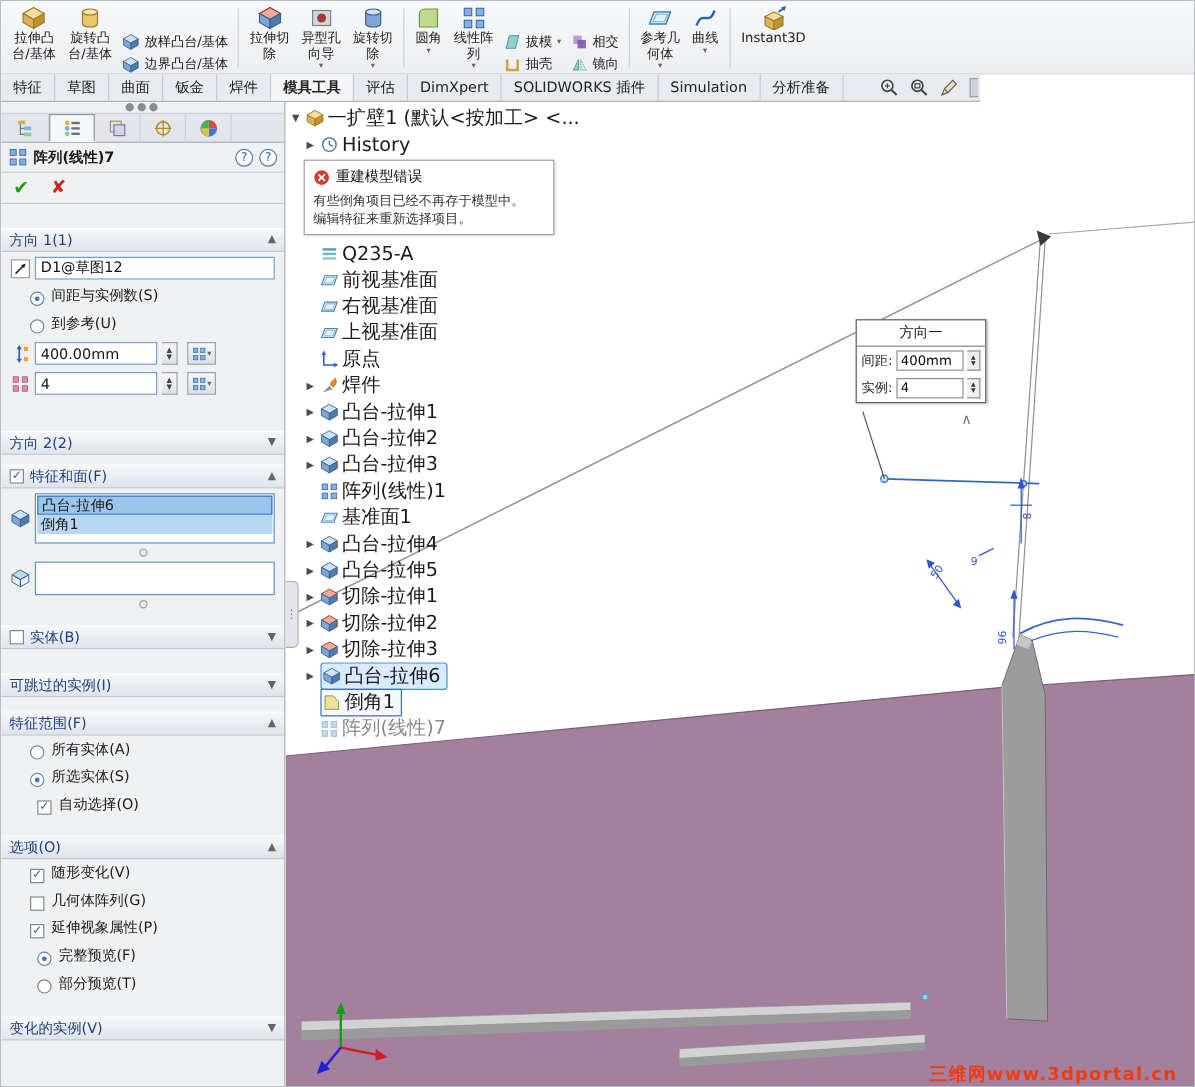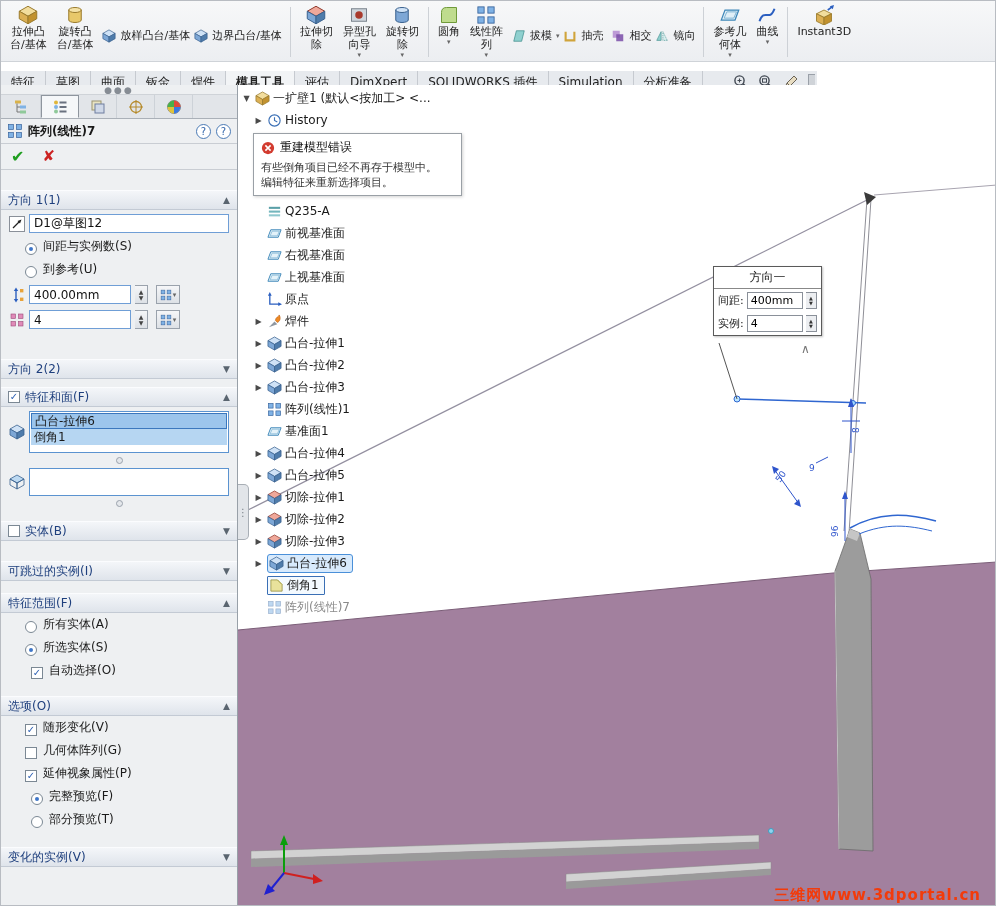--- a/index.html
+++ b/index.html
@@ -3,30 +3,30 @@
 <meta charset="utf-8">
 <style>
 *{box-sizing:border-box;margin:0;padding:0}
 body{margin:0;background:#fff}
 #app{position:relative;width:996px;height:906px;background:#fff;font-family:"DejaVu Sans","Liberation Sans",sans-serif;font-size:12px;color:#1a1a1a;overflow:hidden;border:1px solid #b8bcc2}
 svg{display:block}
 
 #ribbon{position:absolute;left:0;top:0;width:996px;height:61px;background:linear-gradient(#f7f8f9,#eceef1);border-bottom:1px solid #cfd3d8;display:flex;align-items:stretch;padding:2px 4px 0 4px}
 .rbl{display:flex;flex-direction:column;align-items:center;padding:2px 5px 0 5px;cursor:pointer;border-radius:2px}
 .rtxt{font-size:11px;line-height:13px;text-align:center;white-space:nowrap;color:#222}
-.rstack{display:flex;flex-direction:row;justify-content:flex-end;gap:4px;padding:7px 4px 0 4px}
+.rstack{display:flex;flex-direction:column;justify-content:flex-end;gap:4px;padding:7px 4px 0 4px}
 .rsm{display:flex;align-items:center;gap:4px;font-size:11px;white-space:nowrap;cursor:pointer;color:#222}
 .rsep{width:1px;background:#cdd1d6;margin:4px 4px}
 .rcaret{font-size:7px;color:#666;line-height:8px}
 .icon20{width:20px;height:20px;flex:none}
 .icon16{width:16px;height:16px;flex:none}
 .icon14{width:14px;height:14px;flex:none}
 .icon12{width:12px;height:12px;flex:none}
 
-#tabbar{position:absolute;left:0;top:70px;width:816px;height:23px;background:#e7eaee;border-bottom:1px solid #aeb3ba;display:flex;align-items:stretch}
+#tabbar{position:absolute;left:0;top:61px;width:816px;height:23px;background:#e7eaee;border-bottom:1px solid #aeb3ba;display:flex;align-items:stretch}
 .dtab{display:flex;align-items:center;padding:0 10px;font-size:12px;border-right:1px solid #c6cad0;cursor:pointer;color:#222;white-space:nowrap}
 .dtab.emph{font-weight:bold;background:#f2f4f6}
 #tabicons{margin-left:auto;display:flex;align-items:center;gap:9px;padding-right:2px}
 .tbico{cursor:pointer}
 #cuticon{width:7px;height:16px;background:#cfd3d8;border:1px solid #9aa0a8;border-right:none}
 
 #panel{position:absolute;left:0;top:84px;width:237px;height:822px;background:#eef0f2;border-right:1px solid #98a0a8;display:flex;flex-direction:column;overflow:hidden}
 #panel-grip{height:9px;display:flex;align-items:center;justify-content:center;color:#868c94;font-size:9px;letter-spacing:2px;line-height:4px;cursor:row-resize}
 #ptabs{height:25px;background:#e2e5e9;border-top:1px solid #cfd3d8;border-bottom:1px solid #aab0b8;display:flex;align-items:stretch;padding-left:2px;flex:none}
 .ptab{width:38px;display:flex;align-items:center;justify-content:center;cursor:pointer;border-right:1px solid #cdd2d8}
@@ -59,21 +59,21 @@
 .li.sel1{background:#9cc5ec;border:1px solid #3b77bd}
 .li.sel2{background:#b6d6f2}
 .gripdot{width:7px;height:7px;border-radius:50%;border:1px solid #9aa2ac;background:#e4e7eb;margin:2px auto 0 auto;cursor:ns-resize}
 
 #graphics{position:absolute;left:237px;top:84px;width:759px;height:822px;background:#fff;overflow:hidden}
 #scene{position:absolute;left:0;top:0}
 #tree{position:absolute;left:3px;top:2px;width:320px}
 .trow{height:22px;display:flex;align-items:center;gap:3px;cursor:pointer}
 .trow.child{padding-left:12px}
 .tarr{width:11px;font-size:8px;color:#4a4a4a;text-align:center;flex:none}
-.tlabel{font-size:12px;white-space:nowrap}
+.tlabel{font-size:16px;white-space:nowrap}
 .tico{flex:none;width:15px;height:15px}
 .selwrap{display:flex;align-items:center;gap:3px;padding:0 5px 0 1px;border-radius:3px}
 .trow.selrow .selwrap{background:#d8eafc;border:1px solid #4a90d9}
 .trow.editrow .selwrap{background:#f4faff;border:1px solid #3a6fb5;border-radius:1px}
 .trow.ghost .tlabel{color:#8a8a8a}
 .trow.ghost .tico{opacity:.5}
 #errbox{margin:2px 0 4px 12px;width:209px;background:#fff;border:1px solid #9aa0a6;box-shadow:1px 1px 3px rgba(0,0,0,.18);padding:5px 7px}
 #errbox .et{display:flex;align-items:center;gap:5px;font-size:12px;color:#111;margin-bottom:4px}
 #errbox .el{font-size:11px;color:#333;line-height:15px}
 #callout{position:absolute;left:475px;top:181px;width:109px;background:#fff;border:1px solid #5a5a5a;box-shadow:1px 1px 2px rgba(0,0,0,.25)}

